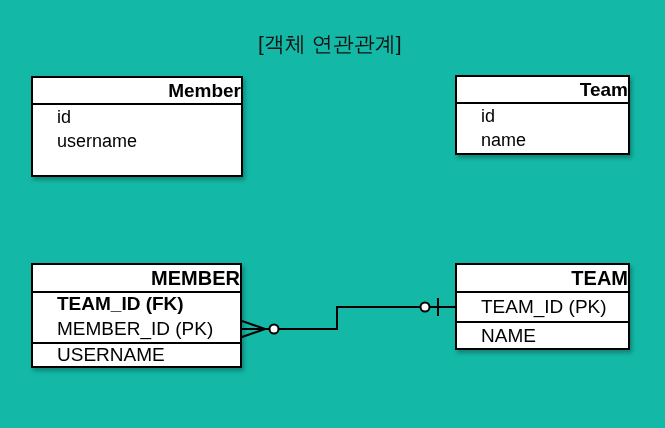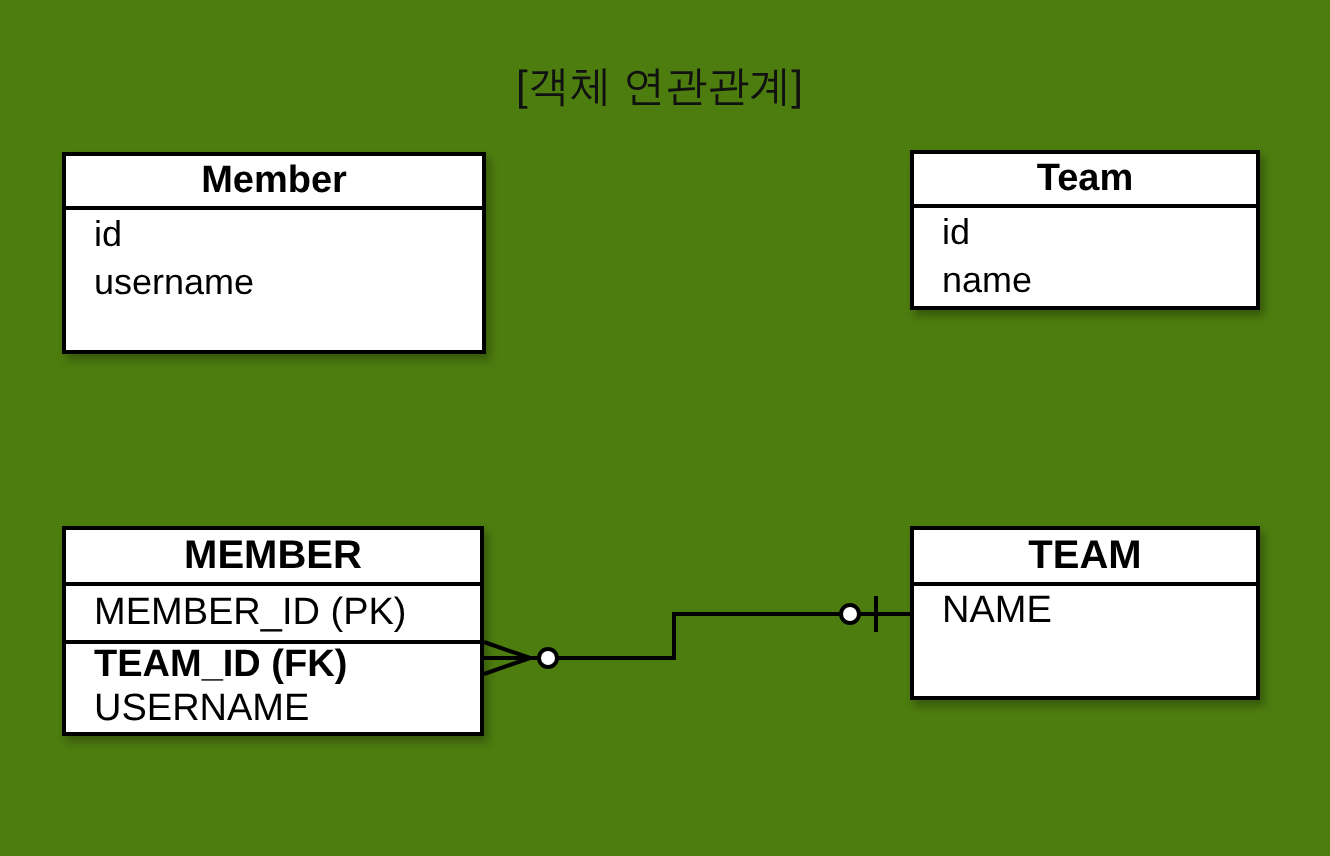--- a/index.html
+++ b/index.html
@@ -4,48 +4,48 @@
 <style>
   html, body {
     margin: 0;
     padding: 0;
     background: #ffffff;
   }
   .canvas {
     position: relative;
     width: 665px;
     height: 428px;
-    background: #4d7c0f;
+    background: #14b8a6;
     font-family: "Liberation Sans", "DejaVu Sans", sans-serif;
     color: #000000;
     overflow: hidden;
   }
   .section-title {
     position: absolute;
     font-size: 21px;
     line-height: 25px;
     color: #111111;
     white-space: nowrap;
   }
   .entity-box {
     position: absolute;
     box-sizing: border-box;
     background: #ffffff;
     border: 2px solid #000000;
     box-shadow: 2px 3px 4px rgba(0,0,0,0.28);
   }
   .box-header {
     border-bottom: 2px solid #000000;
-    text-align: center;
+    text-align: right;
     font-weight: bold;
     white-space: nowrap;
     overflow: hidden;
   }
   .field {
-    padding-left: 14px;
+    padding-left: 24px;
     white-space: nowrap;
     overflow: hidden;
   }
   .bold-field { font-weight: bold; }
   .pk-row { border-bottom: 2px solid #000000; }
 
   
   .box-member { left: 31px; top: 76px; width: 212px; height: 101px; }
   .box-member .box-header { height: 25px; line-height: 25px; font-size: 19px; }
   .box-member .field { height: 24px; line-height: 24px; font-size: 18px; }
@@ -101,27 +101,28 @@
     <div class="box-header">Team</div>
     <div class="box-body">
       <div class="field">id</div>
       <div class="field">name</div>
     </div>
   </div>
 
 
   <div class="entity-box box-member-table">
     <div class="box-header">MEMBER</div>
+    <div class="field row bold-field">TEAM_ID (FK)</div>
     <div class="field pk-row">MEMBER_ID (PK)</div>
-    <div class="field row bold-field">TEAM_ID (FK)</div>
     <div class="field row">USERNAME</div>
   </div>
 
   <div class="entity-box box-team-table">
     <div class="box-header">TEAM</div>
+    <div class="field pk-row">TEAM_ID (PK)</div>
     <div class="field row">NAME</div>
   </div>
 
   <svg class="connector-svg" width="665" height="428" viewBox="0 0 665 428">
 
     <line x1="242" y1="321" x2="265" y2="329"></line>
     <line x1="242" y1="329" x2="269" y2="329"></line>
     <line x1="242" y1="337" x2="265" y2="329"></line>
     <circle cx="274" cy="329" r="4.5"></circle>
 

